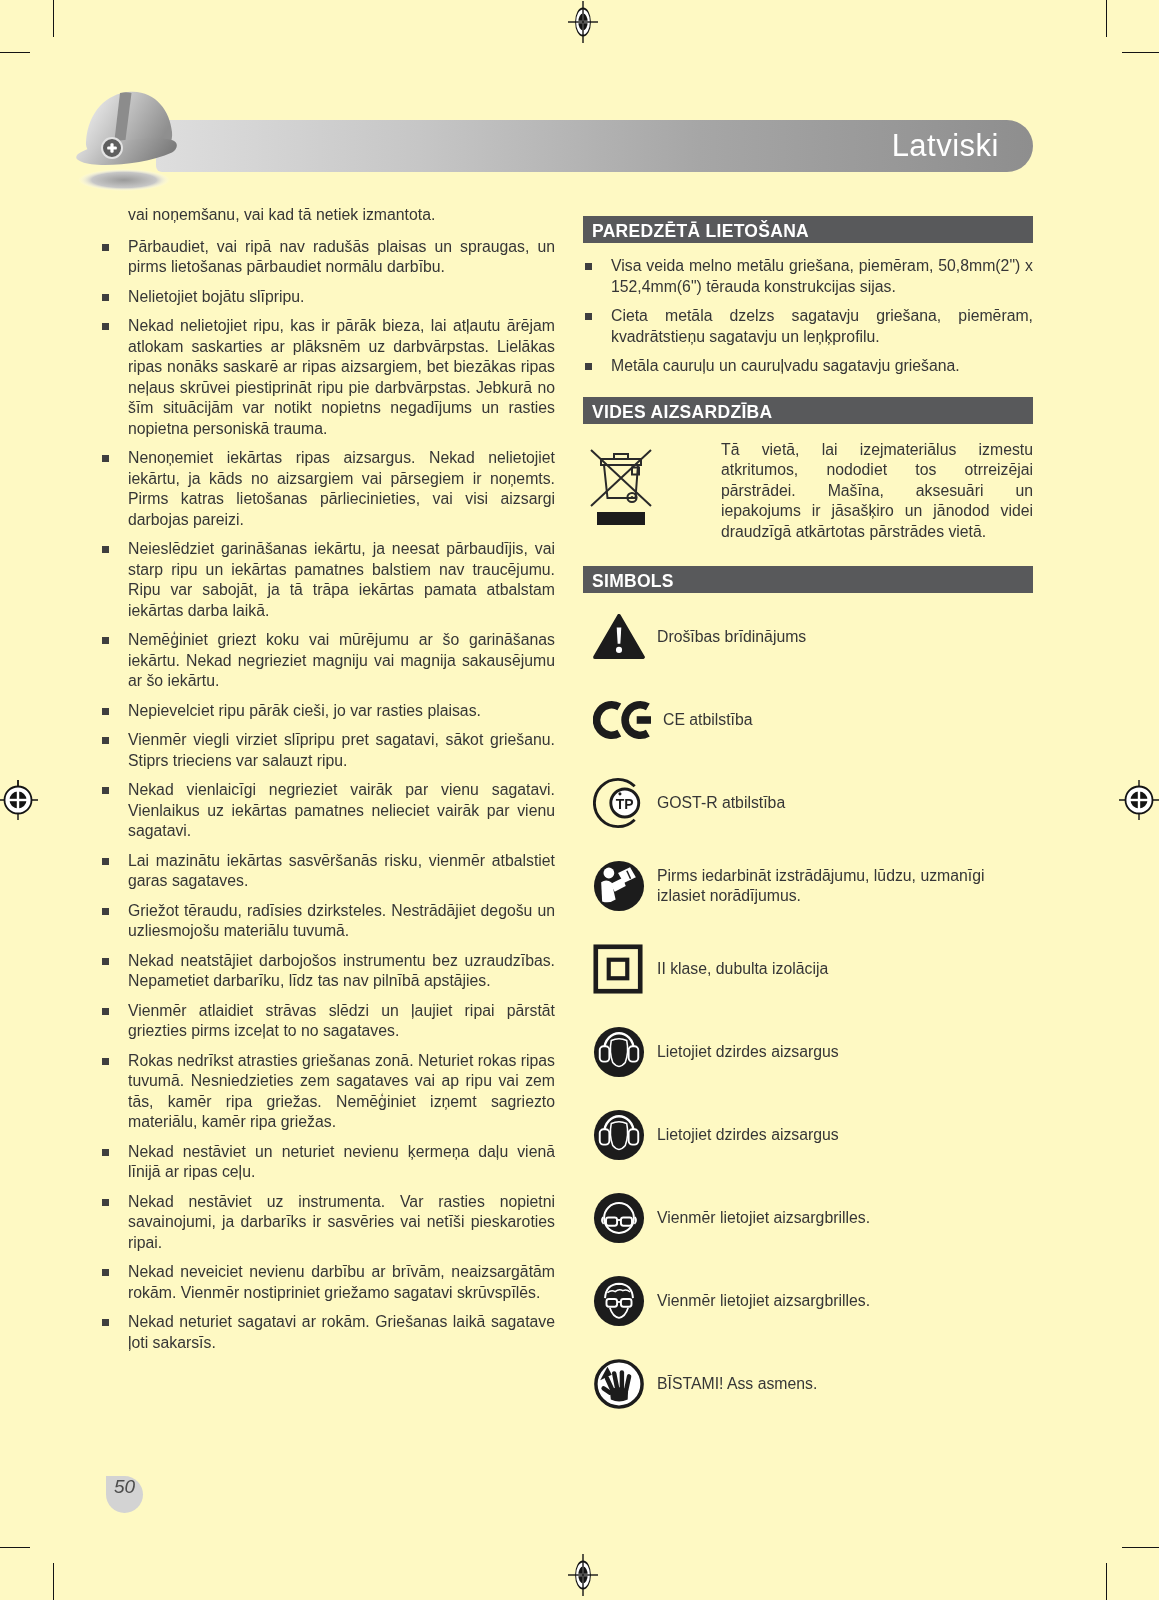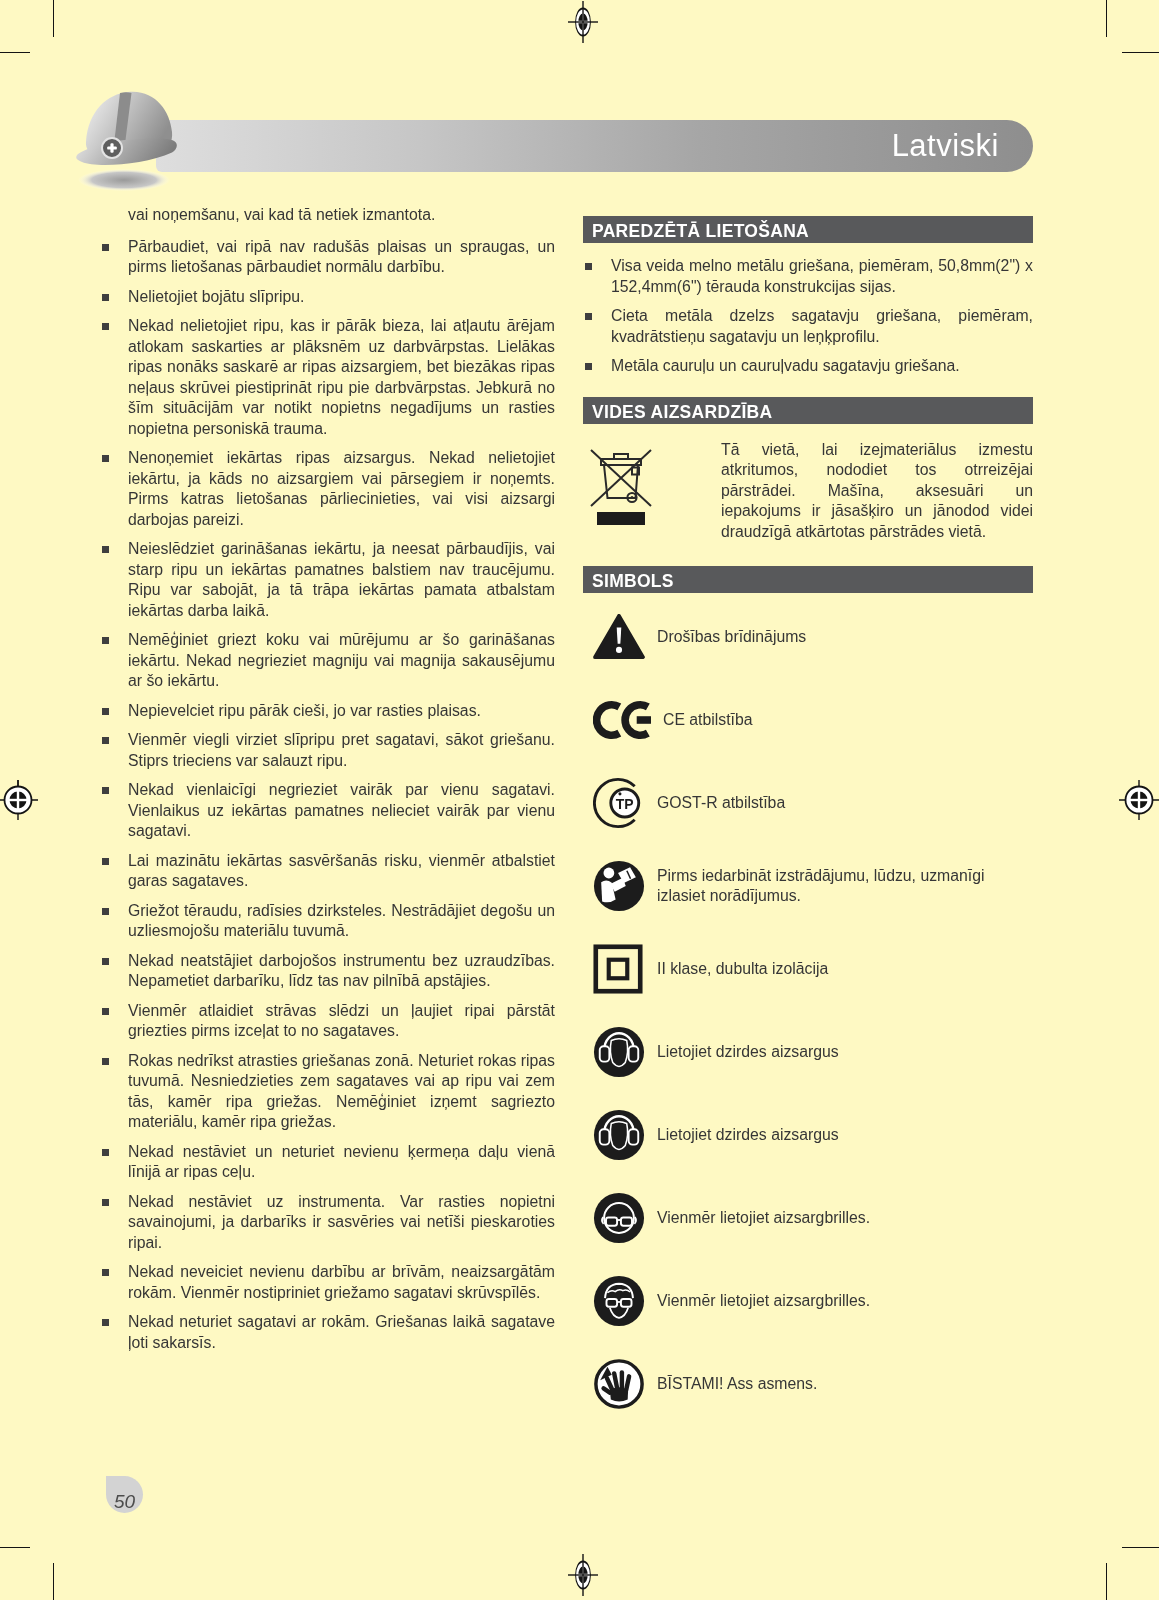--- a/index.html
+++ b/index.html
@@ -29,21 +29,21 @@
   .env-icon{flex:0 0 84px;padding-top:2px;padding-left:6px;}
   .env-text{flex:1;text-align:justify;}
   .sec-gap{margin-top:20px;}
   .symlist{margin-top:16px;}
   .sym-row{display:flex;align-items:center;min-height:56px;margin-bottom:27px;padding-left:10px;}
   .sym-icon{flex:0 0 60px;display:flex;justify-content:flex-start;align-items:center;}
   .sym-label{margin-left:4px;flex:1;}
   
   .page-badge{position:absolute;left:106px;top:1476px;width:37px;height:37px;
           background:#d3d3d3;border-radius:0 19px 19px 19px;
-          display:flex;align-items:flex-end;justify-content:center;
+          display:flex;align-items:flex-start;justify-content:center;
           font-style:italic;font-size:19px;color:#4c4c4c;}
 </style>
 </head>
 <body>
 
 <div class="page">
 
   <div class="crop" style="left:53px;top:0;width:1px;height:37px;"></div>
   <div class="crop" style="left:0;top:52px;width:30px;height:1px;"></div>
   <div class="crop" style="left:1106px;top:0;width:1px;height:37px;"></div>

